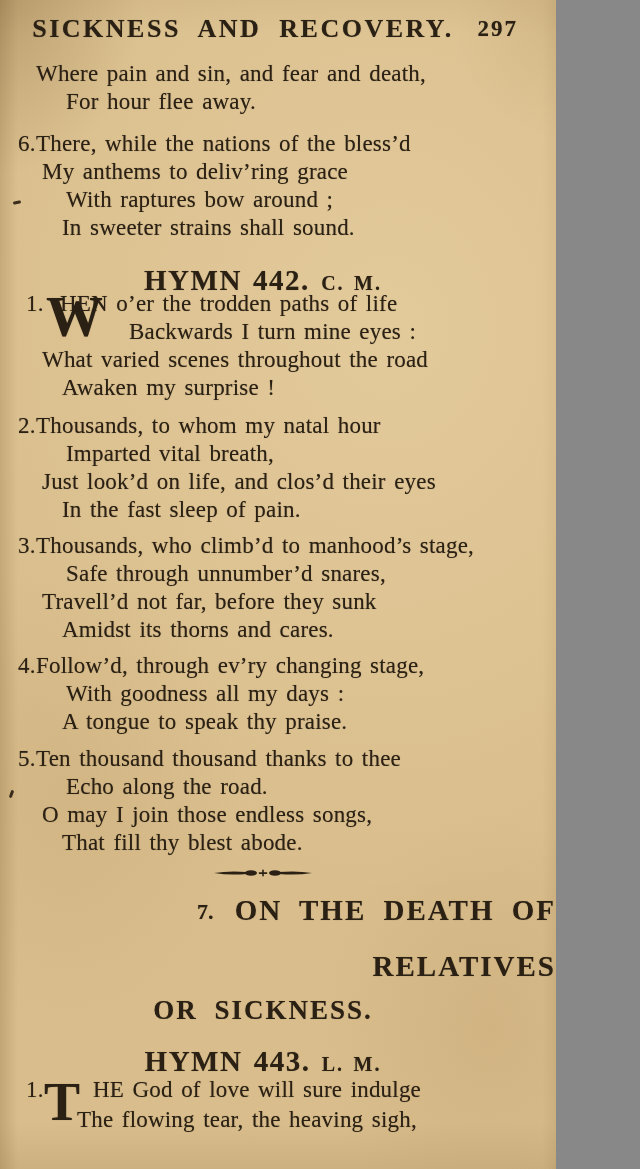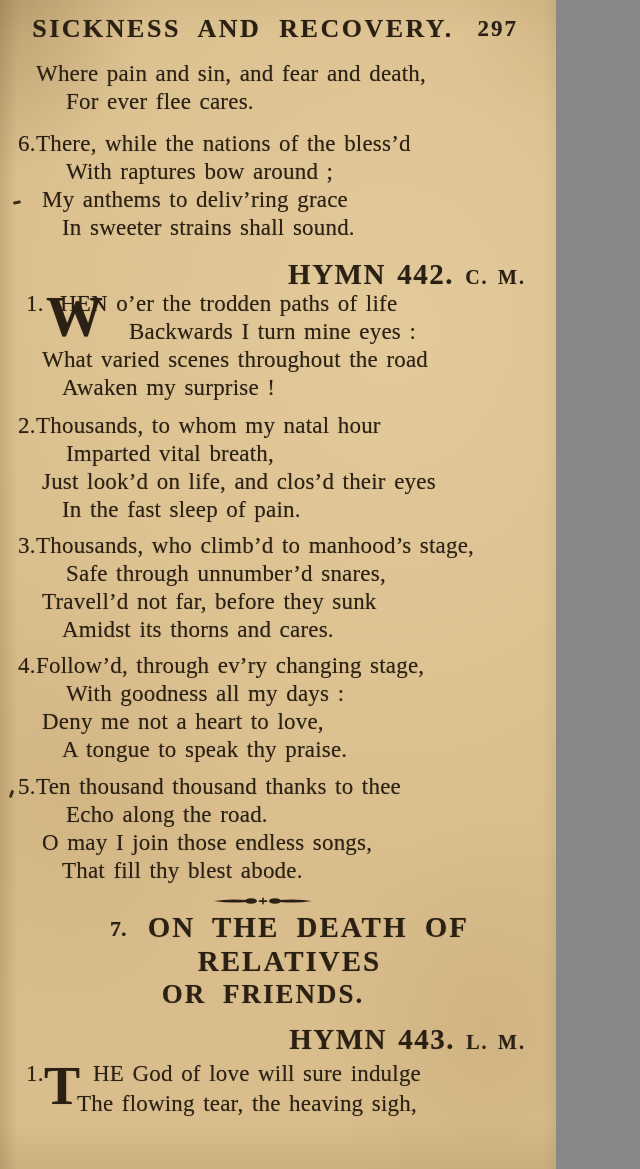--- a/index.html
+++ b/index.html
@@ -34,43 +34,43 @@
   .ln{position:relative;white-space:nowrap;}
   .i1{padding-left:36px;}
   .i2{padding-left:66px;}
   .i3{padding-left:42px;}
   .i4{padding-left:62px;}
   .vnum{position:absolute;left:18px;top:0;}
   .vnum-dc{left:26px;}
   .frag{margin-top:12px;}
   .v6{margin-top:14px;}
   .hymn-head{
-    margin-top:16px;height:32px;text-align:right;margin-right:30px;
-    font-size:29px;font-weight:bold;letter-spacing:1.5px;line-height:32px;
+    margin-top:16px;height:32px;text-align:center;margin-right:30px;
+    font-size:29px;font-weight:bold;letter-spacing:1.5px;line-height:44px;
   }
   .meter{font-size:20px;letter-spacing:2px;font-weight:bold;}
   .dcv{margin-top:0;}
   .dropcap{
     position:absolute;left:46px;top:1px;
     font-size:57px;line-height:52px;font-weight:bold;letter-spacing:0;
   }
   .dropcap-t{left:44px;font-size:54px;}
   .dc1{padding-left:60px;}
   .dc2{padding-left:129px;}
   .t1{padding-left:93px;}
   .t2{padding-left:77px;}
   .v2m{margin-top:10px;}
   .v3m{margin-top:8px;}
   .v4m{margin-top:8px;}
   .v5m{margin-top:9px;}
   .divider{margin-top:9px;height:14px;display:flex;justify-content:center;margin-right:30px;}
   .sect{margin-top:3px;position:relative;text-align:center;}
   .sect-l1{
     font-size:29px;font-weight:bold;letter-spacing:2px;word-spacing:8px;
-    line-height:32px;padding-left:23px;
+    line-height:54px;padding-left:23px;text-align:right;
   }
   .sect-num{font-size:22px;font-weight:bold;letter-spacing:0;margin-right:4px;vertical-align:1px;}
   .sect-l2{font-size:27px;font-weight:bold;letter-spacing:2px;word-spacing:8px;line-height:34px;margin-right:30px;}
   .h443{margin-top:12px;}
   .v443{margin-top:4px;font-size:23px;line-height:30px;}
   .speck{position:absolute;background:#3a2d1c;border-radius:2px;}
   .speck-1{left:13px;top:201px;width:8px;height:3px;transform:rotate(-12deg);}
   .speck-2{left:10px;top:790px;width:3px;height:8px;transform:rotate(20deg);}
 </style>
 </head>
@@ -78,30 +78,30 @@
 
 <div class="page">
 
   <div class="running-head">
     <span class="rh-title">SICKNESS AND RECOVERY.</span>
     <span class="page-num">297</span>
   </div>
 
   <div class="stanza frag">
     <div class="ln i1">Where pain and sin, and fear and death,</div>
-    <div class="ln i2">For ever flee cares.</div>
+    <div class="ln i2">For hour flee away.</div>
   </div>
 
   <div class="stanza v6">
     <div class="ln i1">
       <span class="vnum">6.</span>
       <span>There, while the nations of the bless’d</span>
     </div>
+    <div class="ln i3">My anthems to deliv’ring grace</div>
     <div class="ln i2">With raptures bow around ;</div>
-    <div class="ln i3">My anthems to deliv’ring grace</div>
     <div class="ln i4">In sweeter strains shall sound.</div>
   </div>
 
   <div class="hymn-head">
     <span>HYMN 442.</span>
     <span class="meter">C. M.</span>
   </div>
 
   <div class="stanza dcv">
     <span class="vnum vnum-dc">1.</span>
@@ -131,21 +131,20 @@
     <div class="ln i3">Travell’d not far, before they sunk</div>
     <div class="ln i4">Amidst its thorns and cares.</div>
   </div>
 
   <div class="stanza v4m">
     <div class="ln i1">
       <span class="vnum">4.</span>
       <span>Follow’d, through ev’ry changing stage,</span>
     </div>
     <div class="ln i2">With goodness all my days :</div>
-    <div class="ln i3">Deny me not a heart to love,</div>
     <div class="ln i4">A tongue to speak thy praise.</div>
   </div>
 
   <div class="stanza v5m">
     <div class="ln i1">
       <span class="vnum">5.</span>
       <span>Ten thousand thousand thanks to thee</span>
     </div>
     <div class="ln i2">Echo along the road.</div>
     <div class="ln i3">O may I join those endless songs,</div>
@@ -163,21 +162,21 @@
         <path d="M99 7 Q83 4.4 66 6.1 L66 7.9 Q83 9.6 99 7 Z"></path>
       </g>
     </svg>
   </div>
 
   <div class="sect">
     <div class="sect-l1">
       <span class="sect-num">7.</span>
       <span>ON THE DEATH OF RELATIVES</span>
     </div>
-    <div class="sect-l2">OR FRIENDS.</div>
+    <div class="sect-l2">OR SICKNESS.</div>
   </div>
 
   <div class="hymn-head h443">
     <span>HYMN 443.</span>
     <span class="meter">L. M.</span>
   </div>
 
   <div class="stanza v443">
     <span class="vnum vnum-dc">1.</span>
     <span class="dropcap dropcap-t">T</span>

